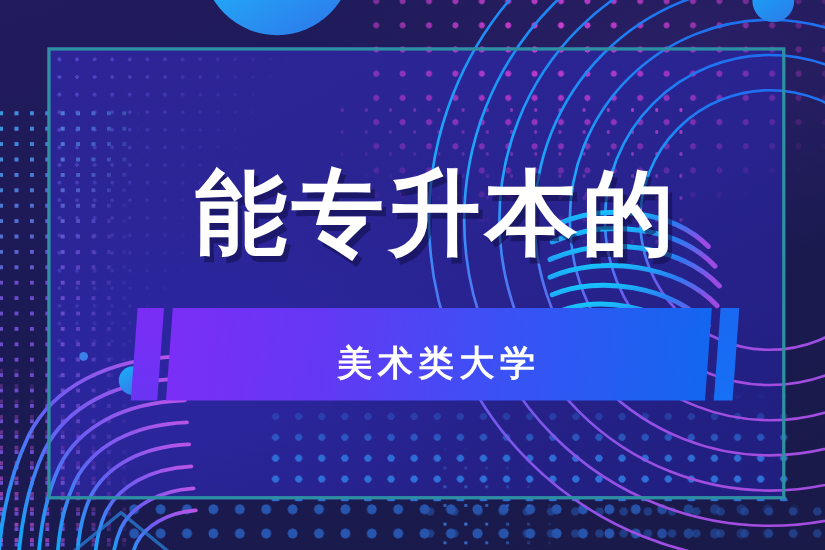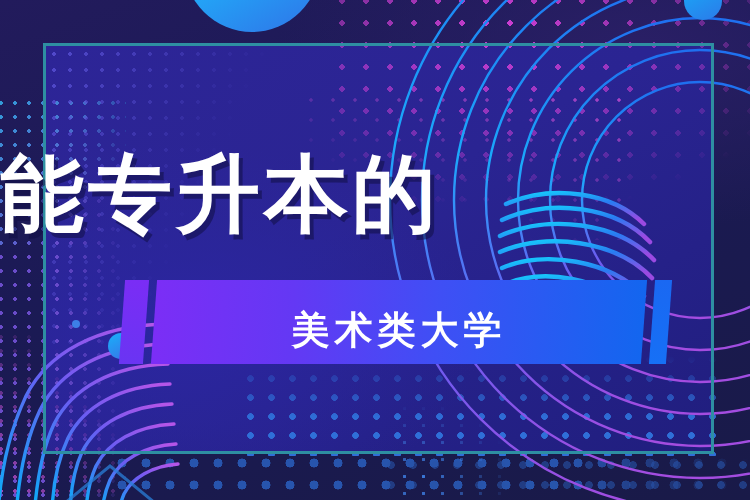--- a/index.html
+++ b/index.html
@@ -150,28 +150,29 @@
     position:absolute;left:43px;top:43px;right:36px;bottom:46px;
     border:3px solid #2e8fa2;
   }
 
   
   .chevron{position:absolute;left:52px;bottom:-26px;width:170px;height:70px;pointer-events:none;}
 
   
   .headline{
     position:absolute;left:0;right:0;top:152px;
-    text-align:left;
+    text-align:center;
     font-size:84px;line-height:1;
     font-weight:bold;
     color:#ffffff;
     letter-spacing:4px;
     text-shadow:4px 5px 0 rgba(16,14,70,.55);
     white-space:nowrap;
     z-index:6;
+    padding-left:44px;
   }
 
   
   .banner-wrap{position:absolute;left:0;top:276px;width:750px;height:96px;z-index:5;}
   .bar{
     position:absolute;
     transform:skewX(-4.2deg);
   }
   .bar-left{
     left:122px;top:4px;width:24px;height:84px;
@@ -181,21 +182,21 @@
     left:154px;top:4px;width:490px;height:84px;
     background:linear-gradient(90deg,#7b2ef6 0%,#6438f4 28%,#3f4ff5 58%,#1366ef 100%);
   }
   .bar-right{
     left:652px;top:4px;width:17px;height:84px;
     background:linear-gradient(180deg,#1a68f2 0%,#1670f6 100%);
   }
   .banner-text{
     position:absolute;left:154px;top:4px;width:490px;height:101px;
     display:flex;align-items:center;justify-content:center;
-    color:#ffffff;font-size:38px;font-weight:600;letter-spacing:5px;
+    color:#ffffff;font-size:32px;font-weight:600;letter-spacing:5px;
     white-space:nowrap;
   }
 </style>
 </head>
 <body>
 
 <div class="poster">
 
   <div class="bg-outer"></div>
   <div class="bg-inner"></div>

